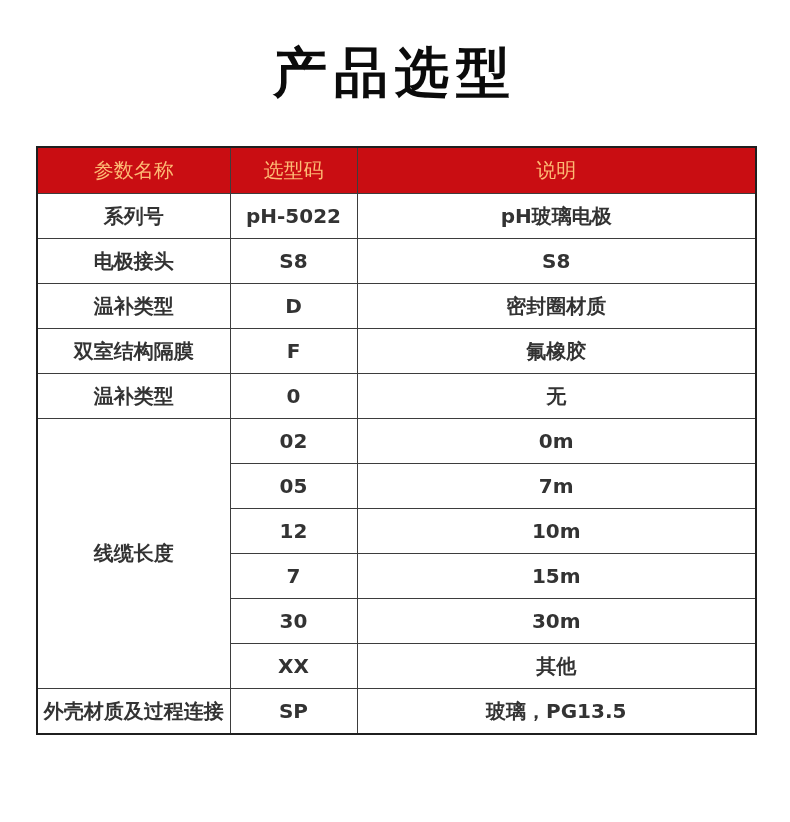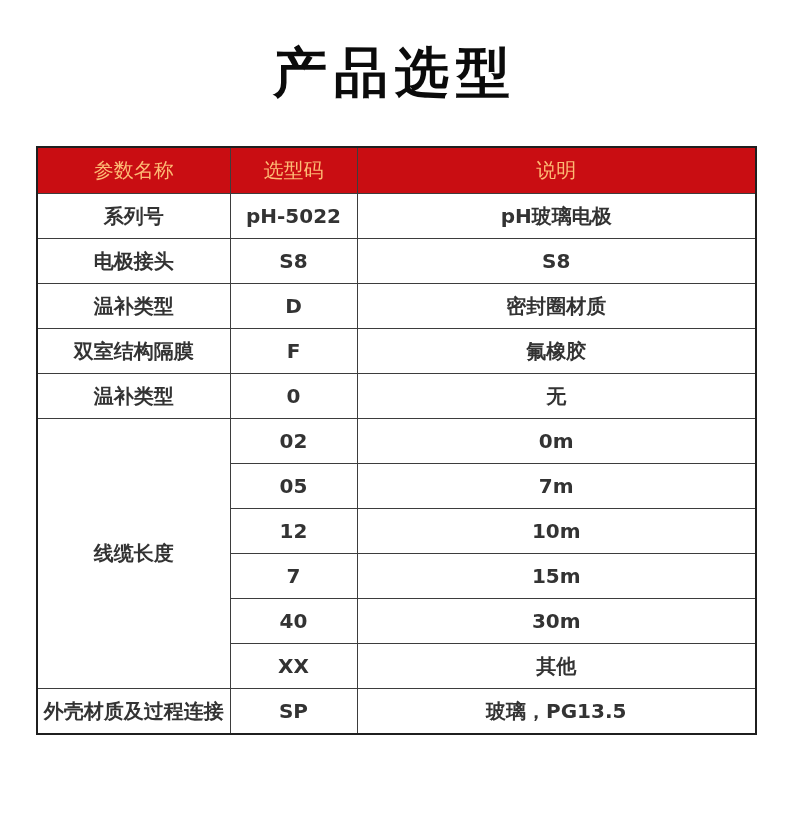--- a/index.html
+++ b/index.html
@@ -112,21 +112,21 @@
       </tr>
       <tr>
         <td>12</td>
         <td>10m</td>
       </tr>
       <tr>
         <td>7</td>
         <td>15m</td>
       </tr>
       <tr>
-        <td>40</td>
+        <td>30</td>
         <td>30m</td>
       </tr>
       <tr>
         <td>XX</td>
         <td>其他</td>
       </tr>
       <tr>
         <td>外壳材质及过程连接</td>
         <td>SP</td>
         <td>玻璃，PG13.5</td>

